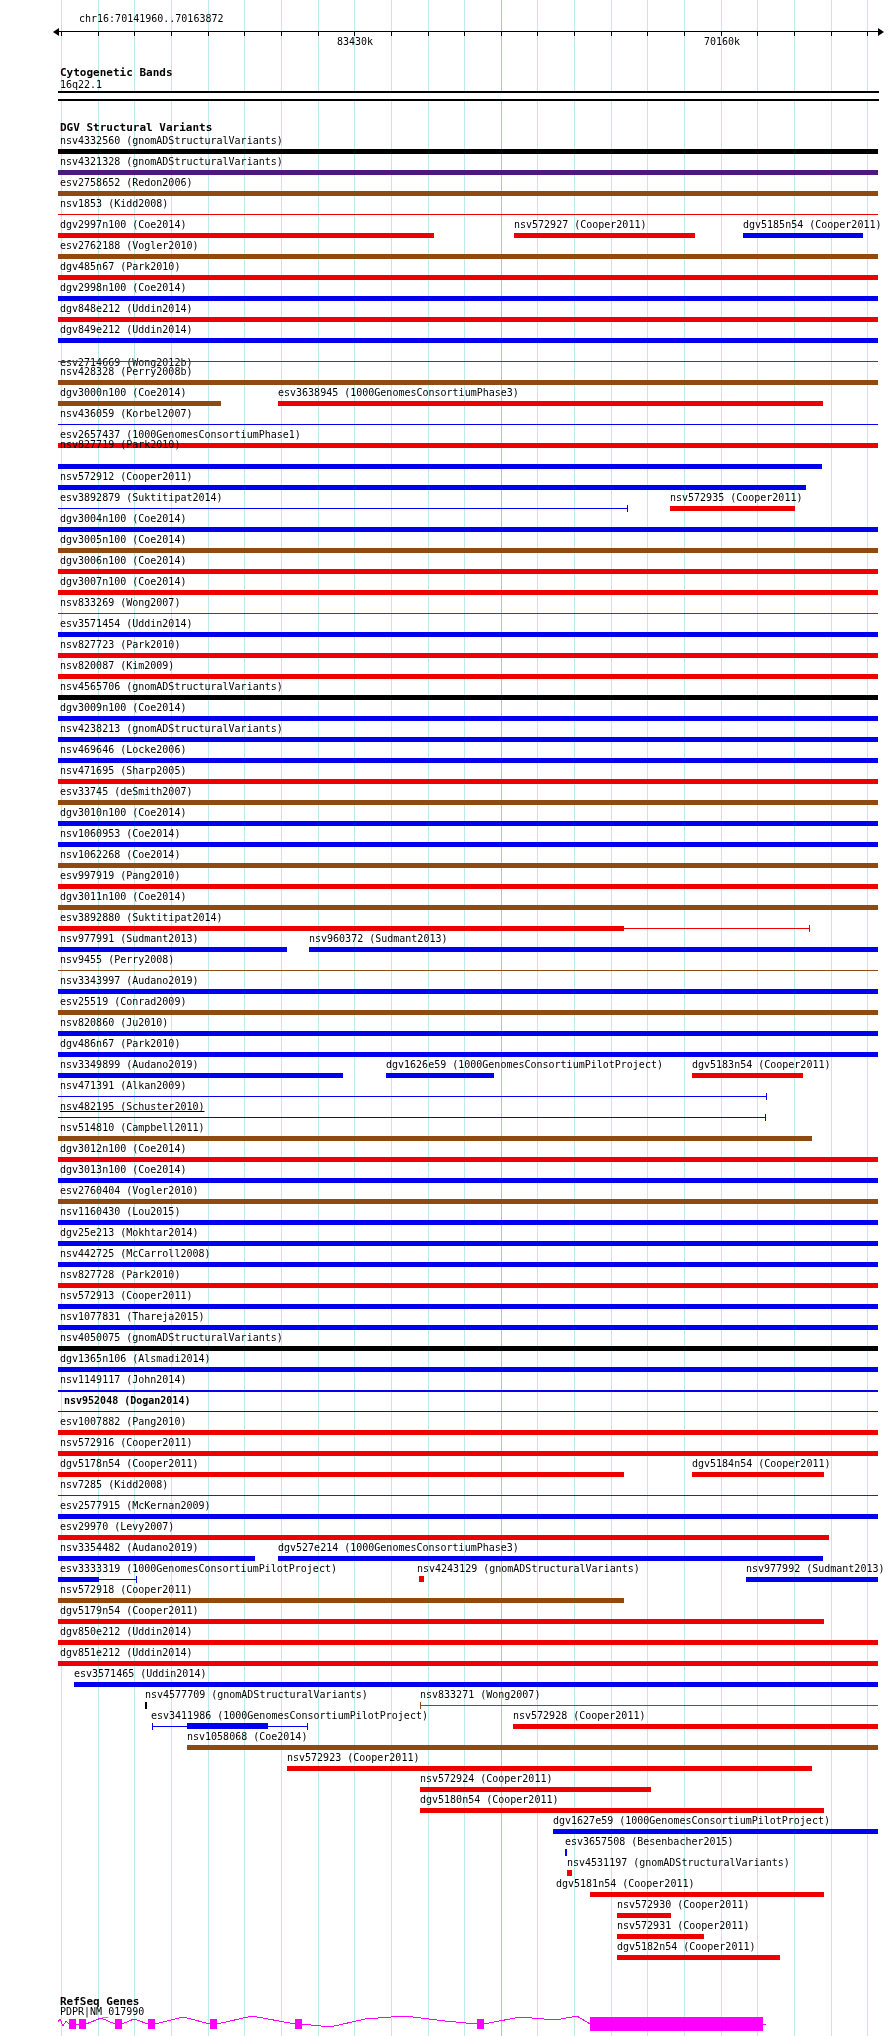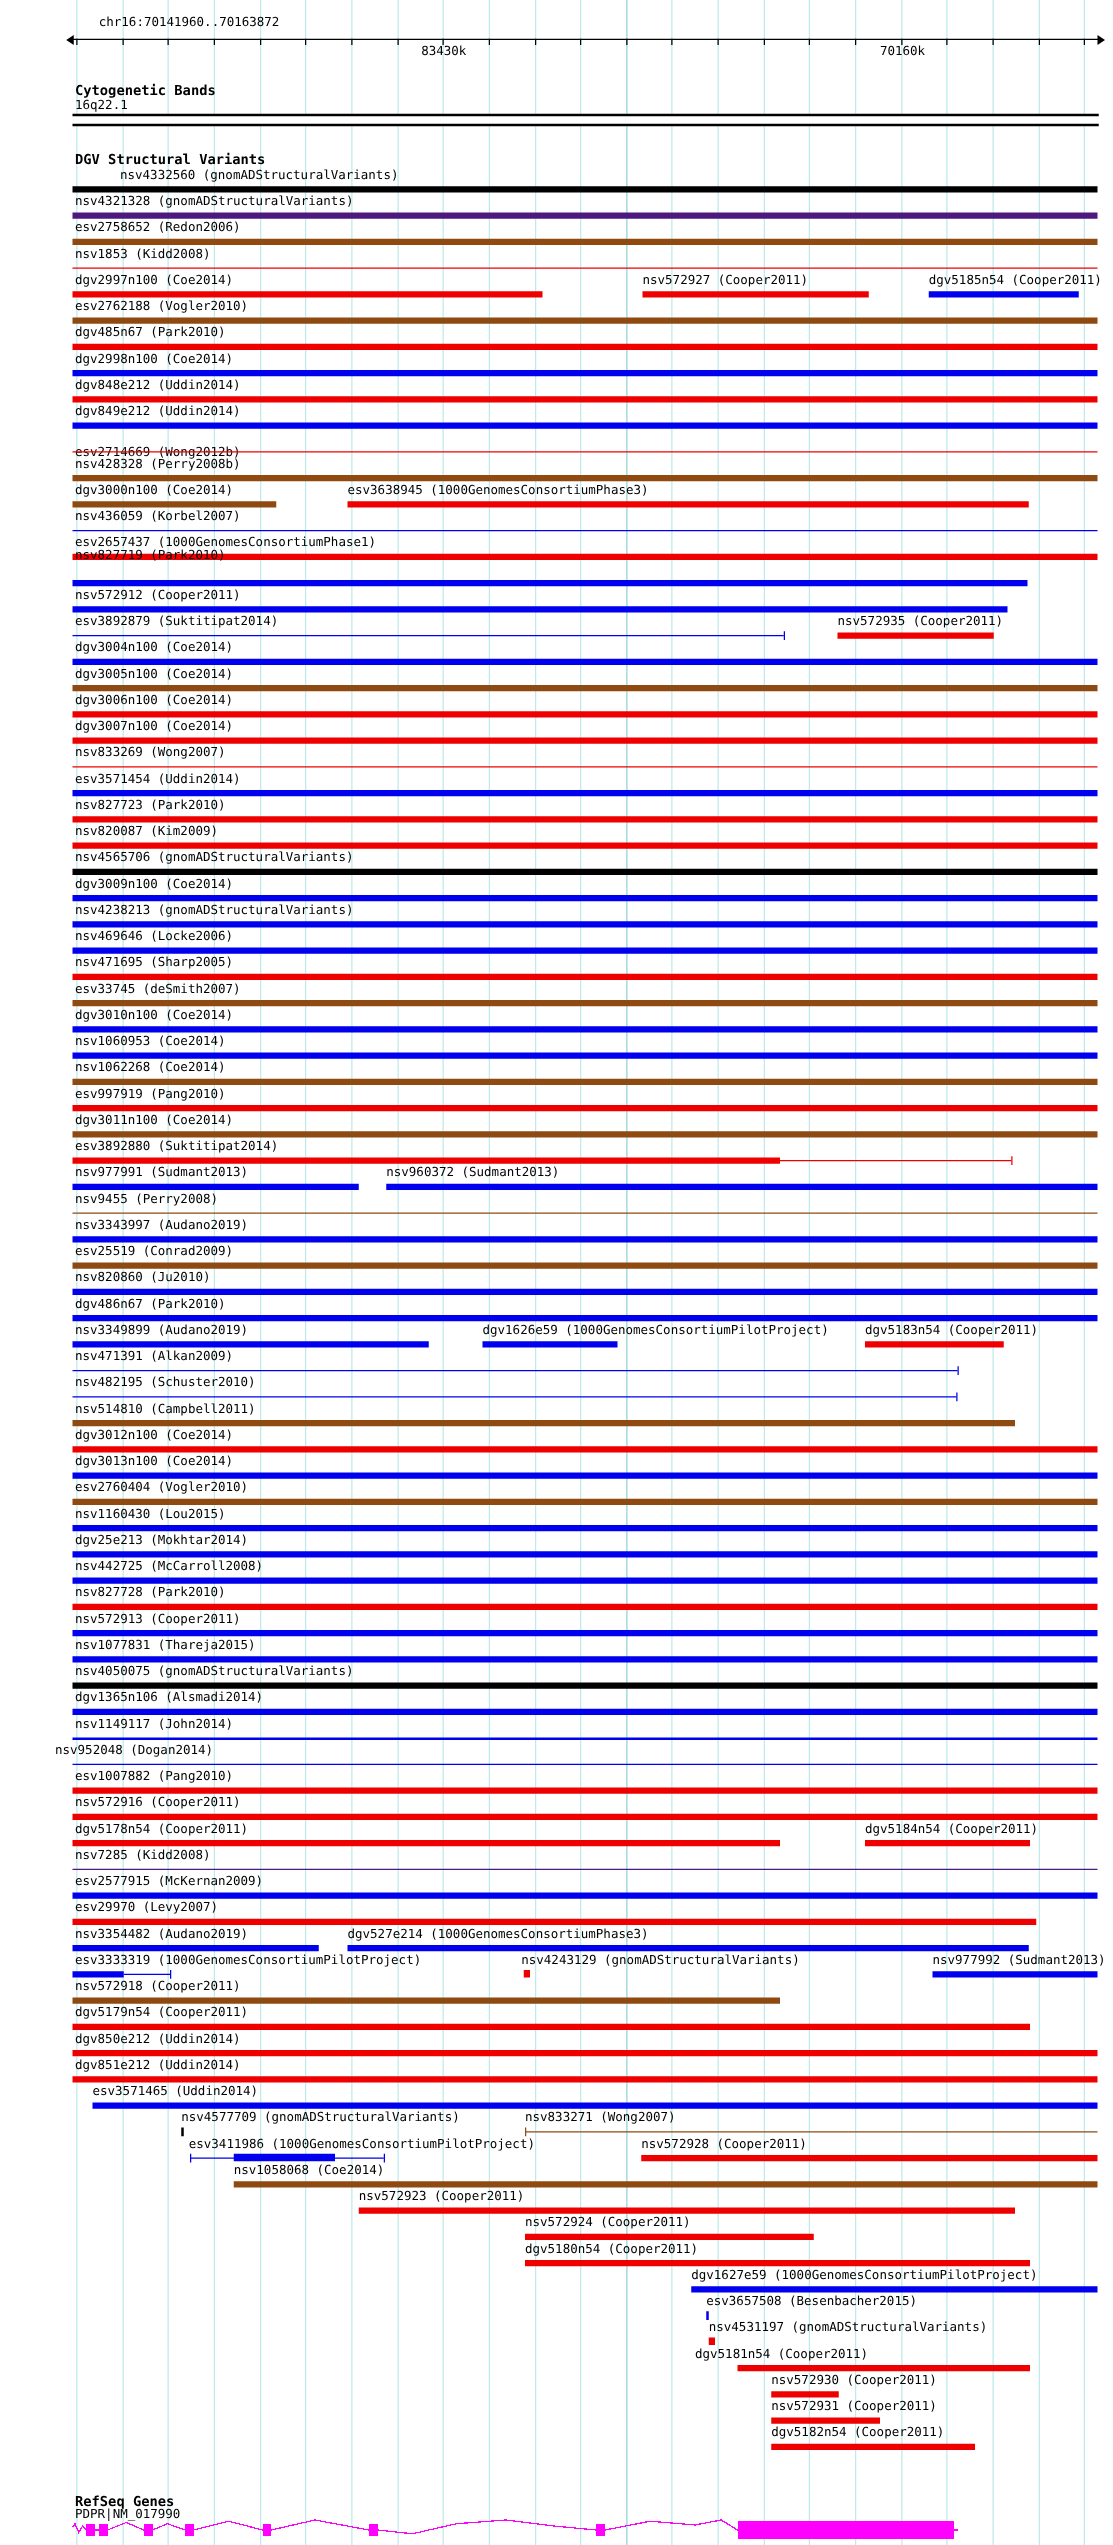--- a/index.html
+++ b/index.html
@@ -80,21 +80,21 @@
       <div class="lbl" style="left: 722px; top: 36px; transform: translateX(-50%);">70160k</div>
     </div>
 
   <div class="title" style="left:60px;top:67px;">Cytogenetic Bands</div>
   <div class="lbl" style="left:60px;top:79px;">16q22.1</div>
   <div class="cytoband-box" style="left:58px;top:91px;width:821px;height:6px;"></div>
 
   <div class="title" style="left:60px;top:122px;">DGV Structural Variants</div>
   <div id="dgv-rows">
       <div class="abs">
-        <div class="lbl" style="left: 60px; top: 135px; margin-left: 36px;">nsv4332560 (gnomADStructuralVariants)</div>
+        <div class="lbl" style="left: 60px; top: 135px;">nsv4332560 (gnomADStructuralVariants)</div>
         <div class="seg" style="left: 58px; top: 149px; width: 820px; height: 5px; background: rgb(0, 0, 0);"></div>
       </div>
       <div class="abs">
         <div class="lbl" style="left: 60px; top: 156px;">nsv4321328 (gnomADStructuralVariants)</div>
         <div class="seg" style="left: 58px; top: 170px; width: 820px; height: 5px; background: rgb(77, 25, 127);"></div>
       </div>
       <div class="abs">
         <div class="lbl" style="left: 60px; top: 177px;">esv2758652 (Redon2006)</div>
         <div class="seg" style="left: 58px; top: 191px; width: 820px; height: 5px; background: rgb(143, 74, 18);"></div>
       </div>
@@ -282,21 +282,21 @@
         <div class="seg" style="left: 386px; top: 1073px; width: 108px; height: 5px; background: rgb(0, 0, 238);"></div>
         <div class="lbl" style="left: 692px; top: 1059px;">dgv5183n54 (Cooper2011)</div>
         <div class="seg" style="left: 692px; top: 1073px; width: 111px; height: 5px; background: rgb(238, 0, 0);"></div>
       </div>
       <div class="abs">
         <div class="lbl" style="left: 60px; top: 1080px;">nsv471391 (Alkan2009)</div>
         <div class="seg" style="left: 58px; top: 1096px; width: 708px; height: 1px; background: rgb(0, 0, 238);"></div>
         <div class="seg" style="left: 766px; top: 1093px; width: 1px; height: 7px; background: rgb(0, 0, 238);"></div>
       </div>
       <div class="abs">
-        <div class="lbl" style="left: 60px; top: 1101px;">nsv482195 (Schuster2010)</div>
+        <div class="lbl" style="left: 60px; top: 1101px; text-decoration: underline;">nsv482195 (Schuster2010)</div>
         <div class="seg" style="left: 58px; top: 1117px; width: 707px; height: 1px; background: rgb(0, 0, 238);"></div>
         <div class="seg" style="left: 765px; top: 1114px; width: 1px; height: 7px; background: rgb(0, 0, 238);"></div>
       </div>
       <div class="abs">
         <div class="lbl" style="left: 60px; top: 1122px;">nsv514810 (Campbell2011)</div>
         <div class="seg" style="left: 58px; top: 1136px; width: 754px; height: 5px; background: rgb(143, 74, 18);"></div>
       </div>
       <div class="abs">
         <div class="lbl" style="left: 60px; top: 1143px;">dgv3012n100 (Coe2014)</div>
         <div class="seg" style="left: 58px; top: 1157px; width: 820px; height: 5px; background: rgb(238, 0, 0);"></div>
@@ -339,21 +339,21 @@
       </div>
       <div class="abs">
         <div class="lbl" style="left: 60px; top: 1353px;">dgv1365n106 (Alsmadi2014)</div>
         <div class="seg" style="left: 58px; top: 1367px; width: 820px; height: 5px; background: rgb(0, 0, 238);"></div>
       </div>
       <div class="abs">
         <div class="lbl" style="left: 60px; top: 1374px;">nsv1149117 (John2014)</div>
         <div class="seg" style="left: 58px; top: 1390px; width: 820px; height: 2px; background: rgb(0, 0, 238);"></div>
       </div>
       <div class="abs">
-        <div class="lbl" style="left: 44px; top: 1395px;">nsv952048 (Dogan2014)</div>
+        <div class="lbl" style="left: 64px; top: 1395px; font-weight: bold;">nsv952048 (Dogan2014)</div>
         <div class="seg" style="left: 58px; top: 1411px; width: 820px; height: 1px; background: rgb(0, 0, 238);"></div>
       </div>
       <div class="abs">
         <div class="lbl" style="left: 60px; top: 1416px;">esv1007882 (Pang2010)</div>
         <div class="seg" style="left: 58px; top: 1430px; width: 820px; height: 5px; background: rgb(238, 0, 0);"></div>
       </div>
       <div class="abs">
         <div class="lbl" style="left: 60px; top: 1437px;">nsv572916 (Cooper2011)</div>
         <div class="seg" style="left: 58px; top: 1451px; width: 820px; height: 5px; background: rgb(238, 0, 0);"></div>
       </div>

